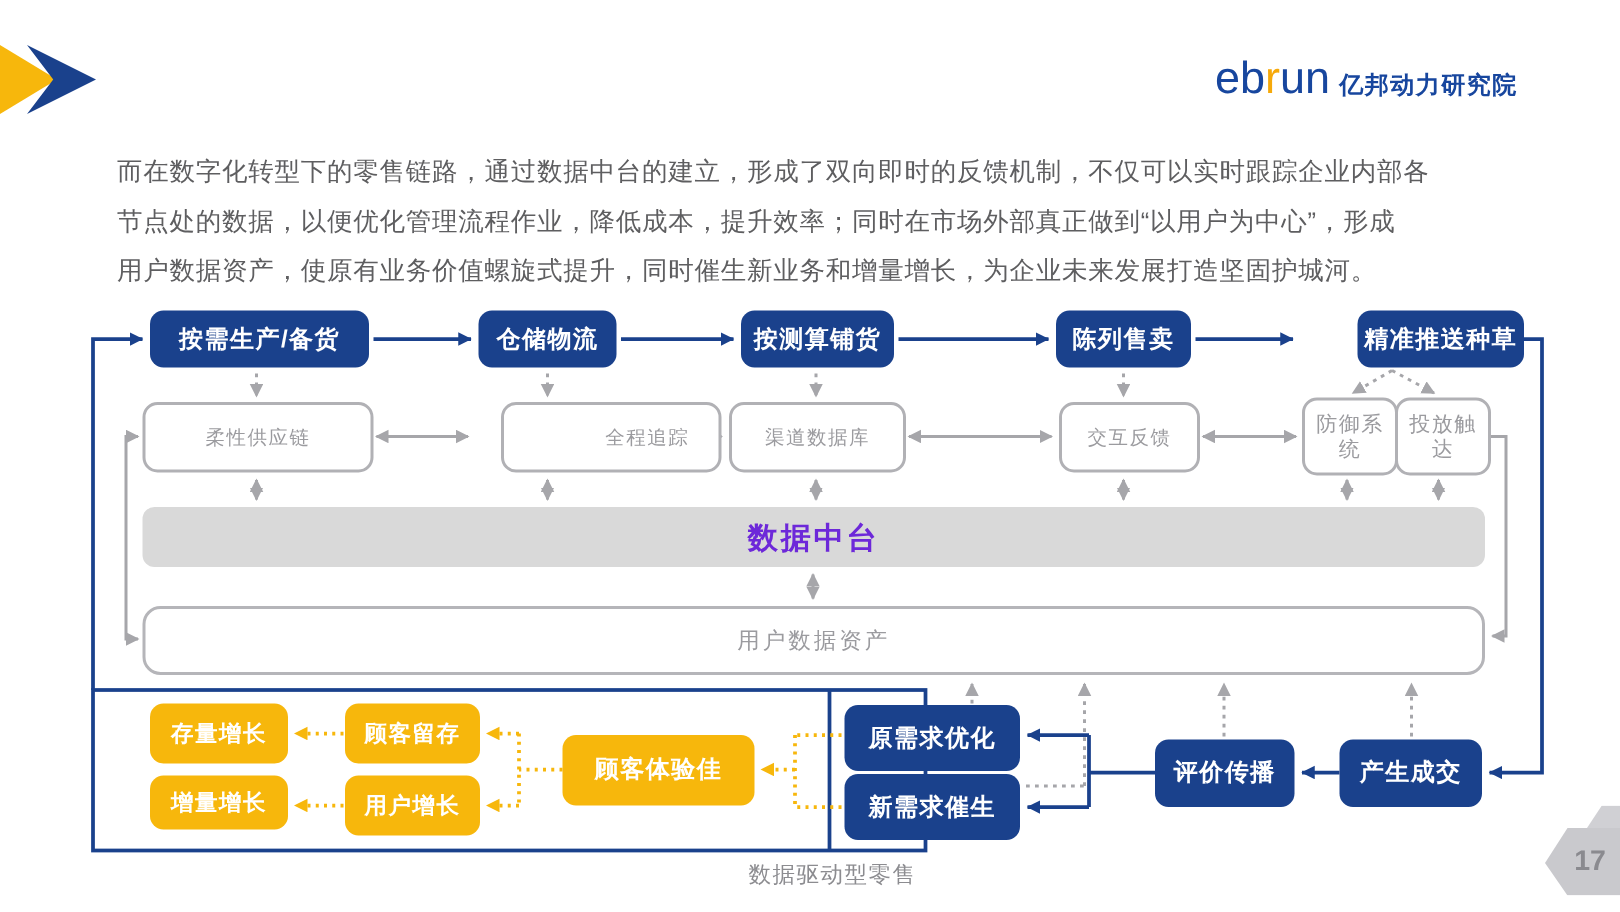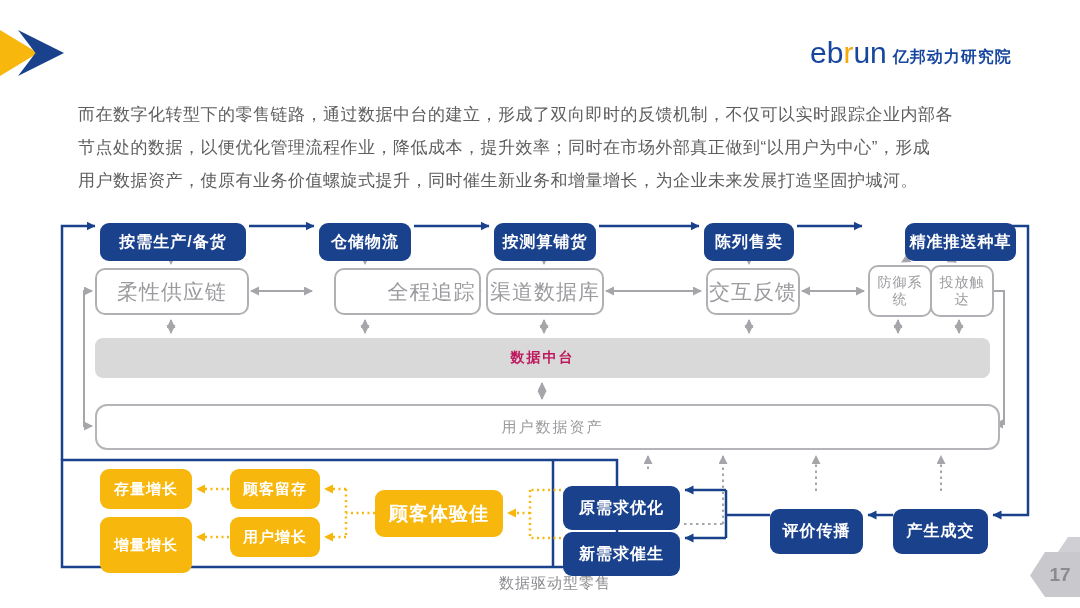--- a/index.html
+++ b/index.html
@@ -2,25 +2,25 @@
 <html><head>
 <meta charset="utf-8">
 <style>
   html,body{margin:0;padding:0;background:#fff;}
   .stage{position:relative;width:1080px;height:608px;background:#ffffff;overflow:hidden;
          font-family:"Liberation Sans",sans-serif;}
   .abs{position:absolute;}
   .flexc{display:flex;align-items:center;justify-content:center;text-align:center;}
   .title{font-size:25px;font-weight:bold;color:#1B4A9E;letter-spacing:1px;white-space:nowrap;}
   .intro-line{font-size:17px;color:#5E5E60;letter-spacing:0.5px;white-space:nowrap;line-height:33px;}
-  .box-blue{background:#1A418C;color:#fff;border-radius:9px;font-size:16px;font-weight:bold;letter-spacing:1px;margin-top:16px;}
-  .box-gray{background:#fff;border:2px solid #B1B1B5;color:#9B9B9F;border-radius:10px;font-size:21px;letter-spacing:1px;}
+  .box-blue{background:#1A418C;color:#fff;border-radius:9px;font-size:16px;font-weight:bold;letter-spacing:1px;}
+  .box-gray{background:#fff;border:2px solid #B1B1B5;color:#9B9B9F;border-radius:10px;font-size:13px;letter-spacing:1px;}
   .box-yellow{background:#F7B70C;color:#fff;border-radius:9px;font-size:15px;font-weight:bold;letter-spacing:1px;}
-  .bar-fill{background:#D9D9D9;border-radius:8px;color:#be185d;font-weight:bold;font-size:14px;letter-spacing:2px;}
-  .bar-outline{background:#fff;border:2px solid #B5B5B9;border-radius:12px;color:#9B9B9F;font-size:15px;letter-spacing:2px;padding-left:10px;}
+  .bar-fill{background:#D9D9D9;border-radius:8px;color:#6d28d9;font-weight:bold;font-size:20px;letter-spacing:2px;}
+  .bar-outline{background:#fff;border:2px solid #B5B5B9;border-radius:12px;color:#9B9B9F;font-size:15px;letter-spacing:2px;}
   .caption{font-size:15px;color:#8C8C90;letter-spacing:1px;}
   .logo-eb{font-size:30px;font-weight:normal;color:#17469E;line-height:30px;}
   .logo-r{color:#F6A90A;}
   .logo-org{font-size:16px;font-weight:bold;color:#17469E;margin-left:6px;letter-spacing:1px;}
   .chev-yellow{background:#F7B70C;clip-path:polygon(0 0,100% 50%,0 100%);}
   .chev-blue{background:#1A418C;clip-path:polygon(0 0,100% 50%,0 100%,38% 50%);}
   .page-banner{background:#C9C9CD;clip-path:polygon(0 52%,30% 0,100% 0,100% 100%,30% 100%);}
   .page-sliver{background:#D0D0D4;clip-path:polygon(45% 0,100% 0,100% 100%,0 100%);}
   .page-num{font-size:19px;font-weight:bold;color:#8A8A8F;}
 </style>
@@ -122,23 +122,23 @@
   <div class="abs flexc box-gray" style="left:706px;top:268px;width:90px;height:43px;">交互反馈</div>
   <div class="abs flexc box-gray" style="left:868px;top:265px;width:56px;height:48px;padding:0 2px;font-size:14px;line-height:17px;">防御系统</div>
   <div class="abs flexc box-gray" style="left:930px;top:265px;width:56px;height:48px;padding:0 2px;font-size:14px;line-height:17px;">投放触达</div>
 
   <div class="abs flexc bar-fill" style="left:95px;top:338px;width:895px;height:40px;">数据中台</div>
 
   <div class="abs flexc bar-outline" style="left:95px;top:404px;width:891px;height:42px;">用户数据资产</div>
 
   <div class="abs flexc box-yellow" style="left:100px;top:469px;width:92px;height:40px;">存量增长</div>
   <div class="abs flexc box-yellow" style="left:230px;top:469px;width:90px;height:40px;">顾客留存</div>
-  <div class="abs flexc box-yellow" style="left:100px;top:517px;width:92px;height:56px;">增量增长</div>
+  <div class="abs flexc box-yellow" style="left:100px;top:517px;width:92px;height:36px;">增量增长</div>
   <div class="abs flexc box-yellow" style="left:230px;top:517px;width:90px;height:40px;">用户增长</div>
-  <div class="abs flexc box-yellow" style="left:375px;top:490px;width:128px;height:47px;font-size:19px;">顾客体验佳</div>
+  <div class="abs flexc box-yellow" style="left:375px;top:490px;width:128px;height:47px;font-size:16px;">顾客体验佳</div>
 
   <div class="abs flexc box-blue" style="left:563px;top:470px;width:117px;height:44px;">原需求优化</div>
   <div class="abs flexc box-blue" style="left:563px;top:516px;width:117px;height:44px;">新需求催生</div>
 
   <div class="abs flexc box-blue" style="left:770px;top:493px;width:93px;height:45px;">评价传播</div>
   <div class="abs flexc box-blue" style="left:893px;top:493px;width:95px;height:45px;">产生成交</div>
 
   <div class="abs flexc caption" style="left:430px;top:574px;width:250px;">数据驱动型零售</div>
 
   <div class="abs page-sliver" style="left:1058px;top:537px;width:22px;height:15px;"></div>

